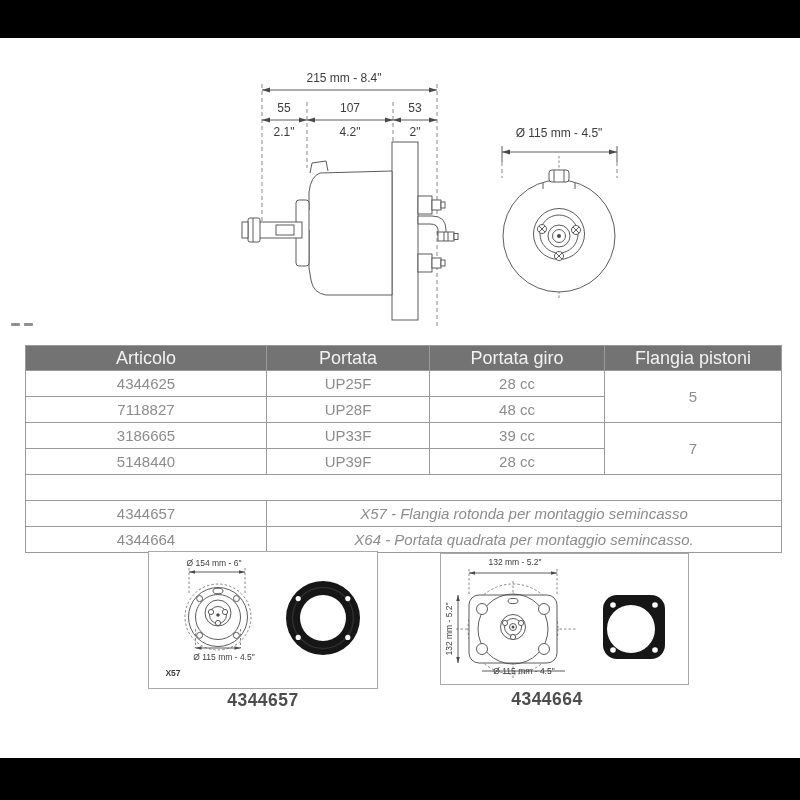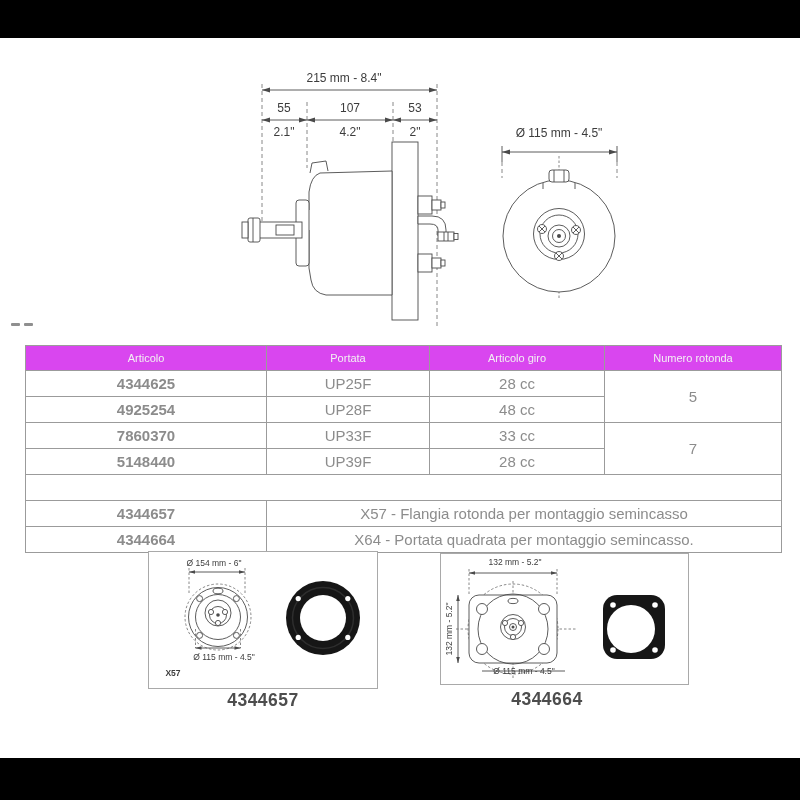--- a/index.html
+++ b/index.html
@@ -24,27 +24,27 @@
   #spec-table{
     position:absolute;left:25px;top:345px;width:756px;
     border-collapse:collapse;table-layout:fixed;
     border:1px solid #7d7d7d;
   }
   #spec-table th,#spec-table td{
     border:1px solid #9b9b9b;text-align:center;vertical-align:middle;
     padding:0;overflow:hidden;white-space:nowrap;
   }
   #spec-table th{
-    background:#d946ef;color:#f2f2f2;font-weight:400;font-size:11px;height:24px;
+    background:#737373;color:#f2f2f2;font-weight:400;font-size:18px;height:24px;
   }
   #spec-table td{color:#8c8c8c;font-size:15px;height:25px;}
-  td.art{font-weight:bold;color:#474747;}
+  td.art{font-weight:normal;color:#474747;}
   td.pist{font-size:16px;}
   tr.sep td{height:7px;border-left:none;border-right:none;background:#fff;}
-  td.descr{font-size:15px;}
+  td.descr{font-size:15px;font-style:italic;}
   .part-label{
     position:absolute;font-size:17.5px;font-weight:bold;color:#4d4d4d;
     text-align:center;letter-spacing:0.5px;
   }
 </style>
 </head>
 <body>
 
 <div id="bar-top" class="bar"></div>
 <div id="bar-bottom" class="bar"></div>
@@ -145,38 +145,38 @@
   <colgroup>
       <col style="width:241px">
       <col style="width:163px">
       <col style="width:175px">
       <col style="width:177px">
     </colgroup>
   <tbody>
       <tr>
     <th>Articolo</th>
     <th>Portata</th>
-    <th>Articolo giro</th>
-    <th>Numero rotonda</th>
+    <th>Portata giro</th>
+    <th>Flangia pistoni</th>
   </tr>
   <tr>
     <td class="art">4344625</td>
     <td>UP25F</td>
     <td>28 cc</td>
     <td class="pist" rowspan="2">5</td>
   </tr>
   <tr>
-    <td class="art">4925254</td>
+    <td class="art">7118827</td>
     <td>UP28F</td>
     <td>48 cc</td>
   </tr>
   <tr>
-    <td class="art">7860370</td>
+    <td class="art">3186665</td>
     <td>UP33F</td>
-    <td>33 cc</td>
+    <td>39 cc</td>
     <td class="pist" rowspan="2">7</td>
   </tr>
   <tr>
     <td class="art">5148440</td>
     <td>UP39F</td>
     <td>28 cc</td>
   </tr>
   <tr class="sep">
         <td colspan="4"></td>
       </tr>

